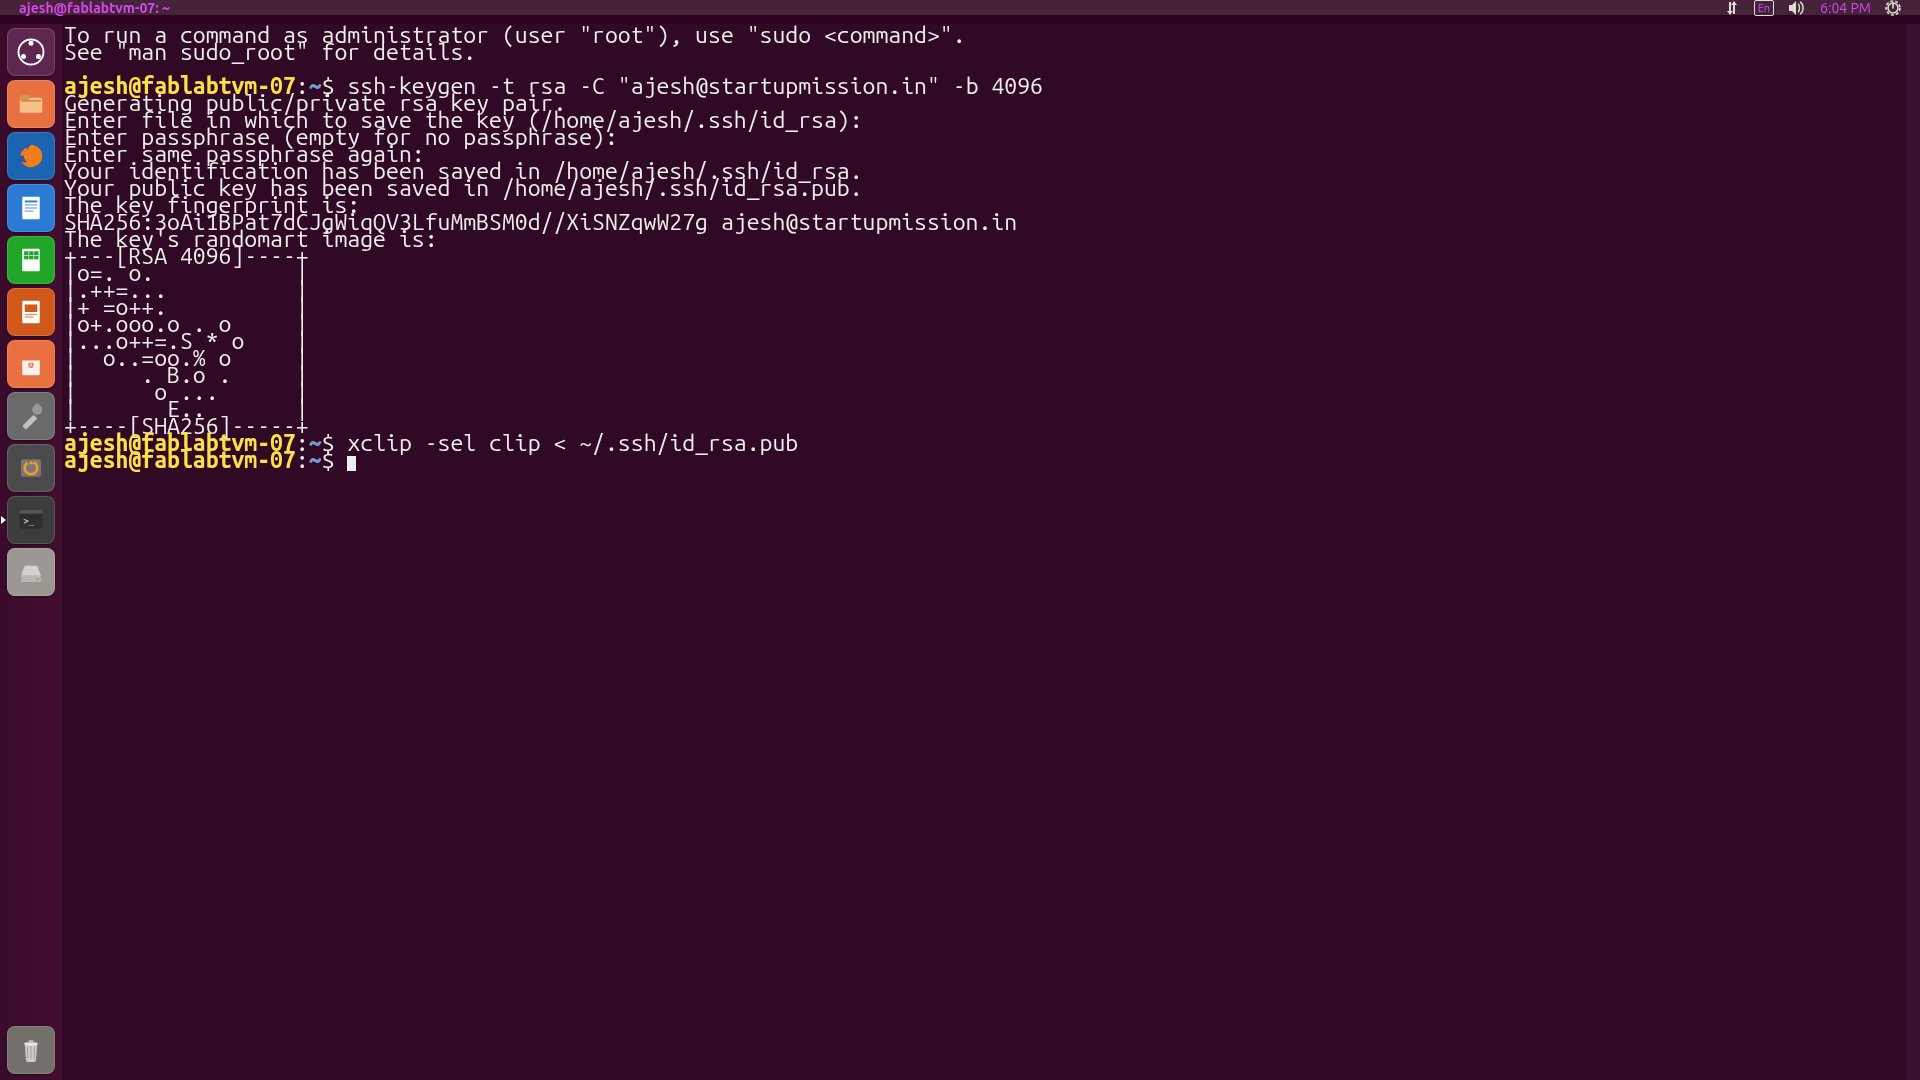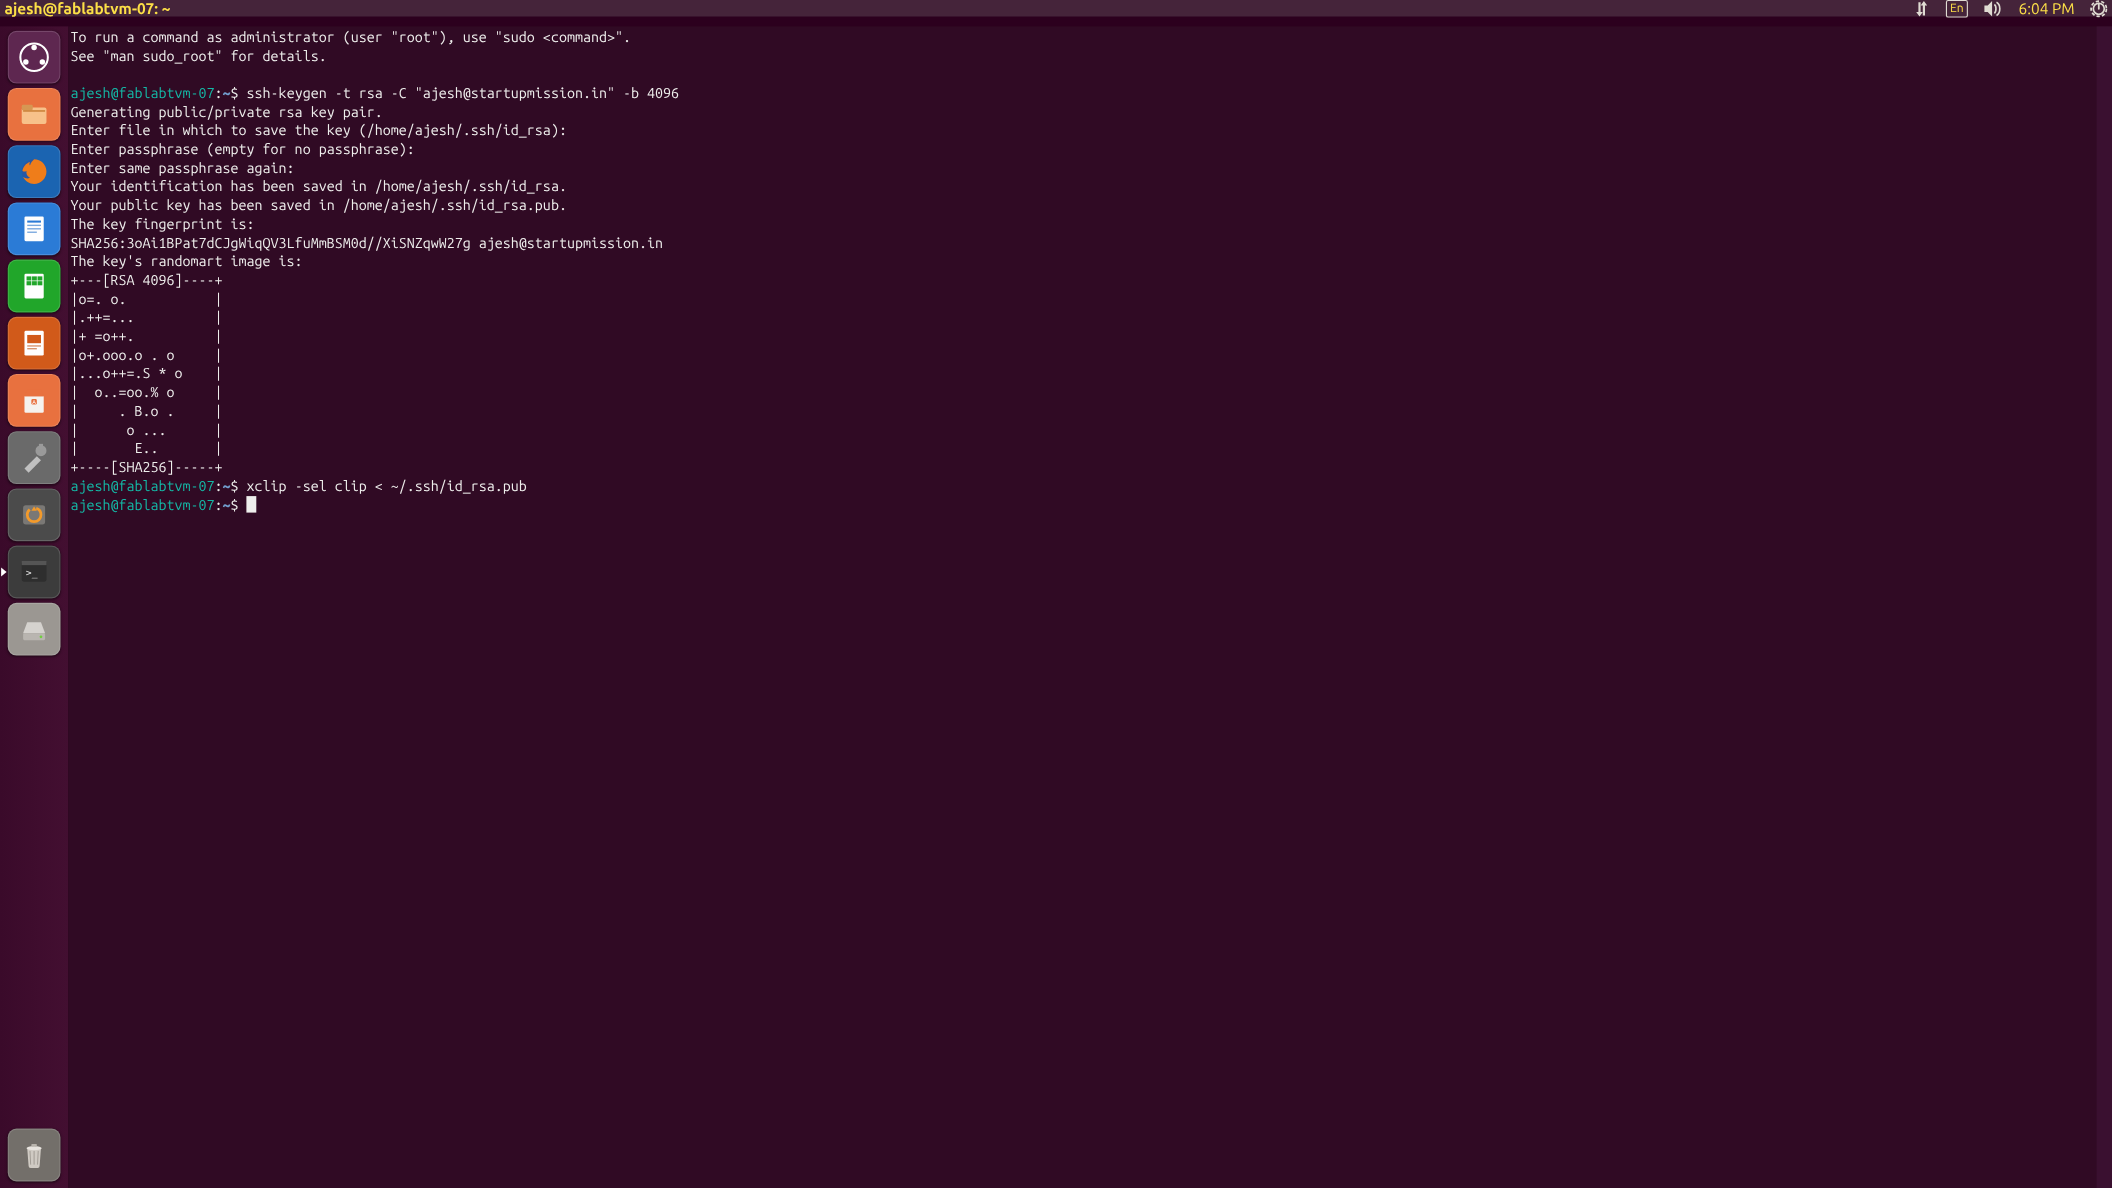--- a/index.html
+++ b/index.html
@@ -1,21 +1,21 @@
 <!DOCTYPE html>
 <html><head>
 <meta charset="utf-8">
 <style>
   html,body{margin:0;padding:0;width:1920px;height:1080px;overflow:hidden;
     font-family:"Ubuntu","DejaVu Sans",sans-serif;background:#2c001e;}
   
   #menubar{position:absolute;left:0;top:0;width:100%;height:15px;
-    background:#45243a;color:#fde047;font-size:14px;line-height:24px;
+    background:#45243a;color:#d946ef;font-size:14px;line-height:24px;
     display:flex;align-items:center;justify-content:space-between;
-    padding:0 4px;box-sizing:border-box;}
+    padding:0 19px;box-sizing:border-box;}
   #menubar .left{display:flex;align-items:center;font-weight:bold;}
   #menubar .right{display:flex;align-items:center;gap:14px;}
   #menubar .right span{display:inline-flex;align-items:center;}
   .kbd-indicator{border:1px solid #dfdbd2;border-radius:2px;font-size:11px;
     padding:0 3px;line-height:14px;height:14px;}
   
   #launcher{position:absolute;left:0;top:24px;width:62px;bottom:0;
     background:linear-gradient(to right,#3a0a2a,#430f31);
     display:flex;flex-direction:column;align-items:center;padding-top:4px;
     gap:4px;}
@@ -25,22 +25,22 @@
   .tile svg{width:30px;height:30px;}
   .pip{position:absolute;left:-6px;top:50%;transform:translateY(-50%);
     width:0;height:0;border-top:4px solid transparent;
     border-bottom:4px solid transparent;border-left:5px solid #fff;}
   #launcher .spacer{flex:1;}
   
   #termwrap{position:absolute;left:62px;top:24px;right:0;bottom:0;
     background:#300a24;}
   #terminal{padding:2px 2px;white-space:pre;color:#eeeeec;
     font-family:"Ubuntu Mono","DejaVu Sans Mono",monospace;
-    font-size:13px;line-height:17px;}
-  .puser{color:#14b8a6;font-weight:normal;}
+    font-size:23px;line-height:17px;}
+  .puser{color:#fde047;font-weight:bold;}
   .ppath{color:#729fcf;font-weight:bold;}
   .cursor{display:inline-block;width:9px;height:15px;background:#eeeeec;
     vertical-align:text-bottom;margin-bottom:1px;}
   
   #scrollbar{position:absolute;right:0;top:24px;bottom:0;width:14px;
     background:#3a1030;}
 </style>
 </head>
 <body>
 

